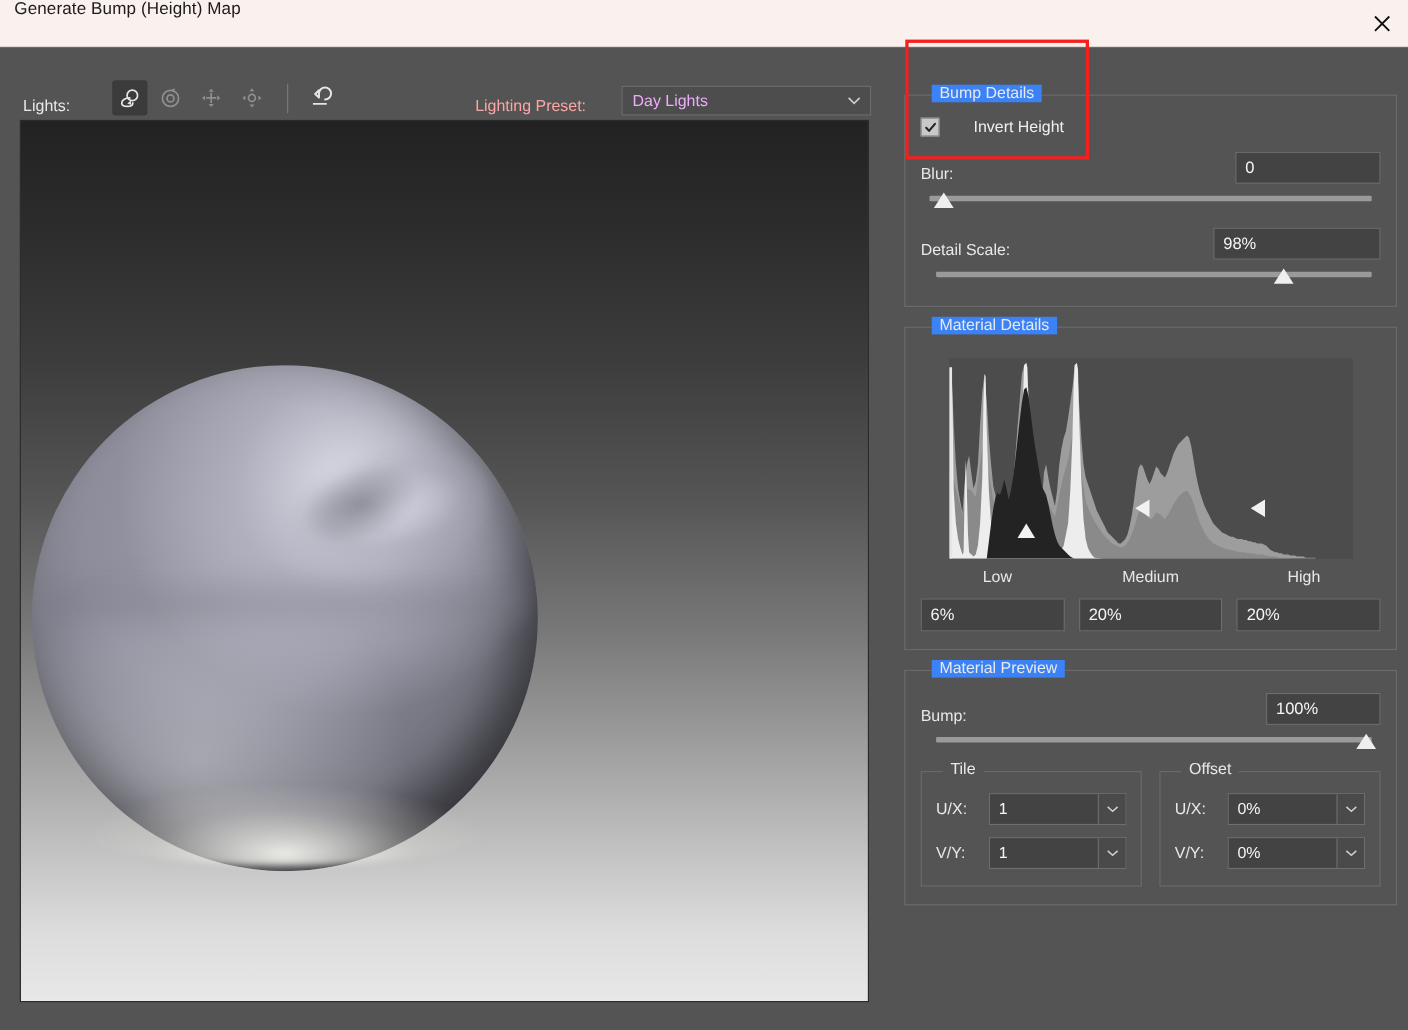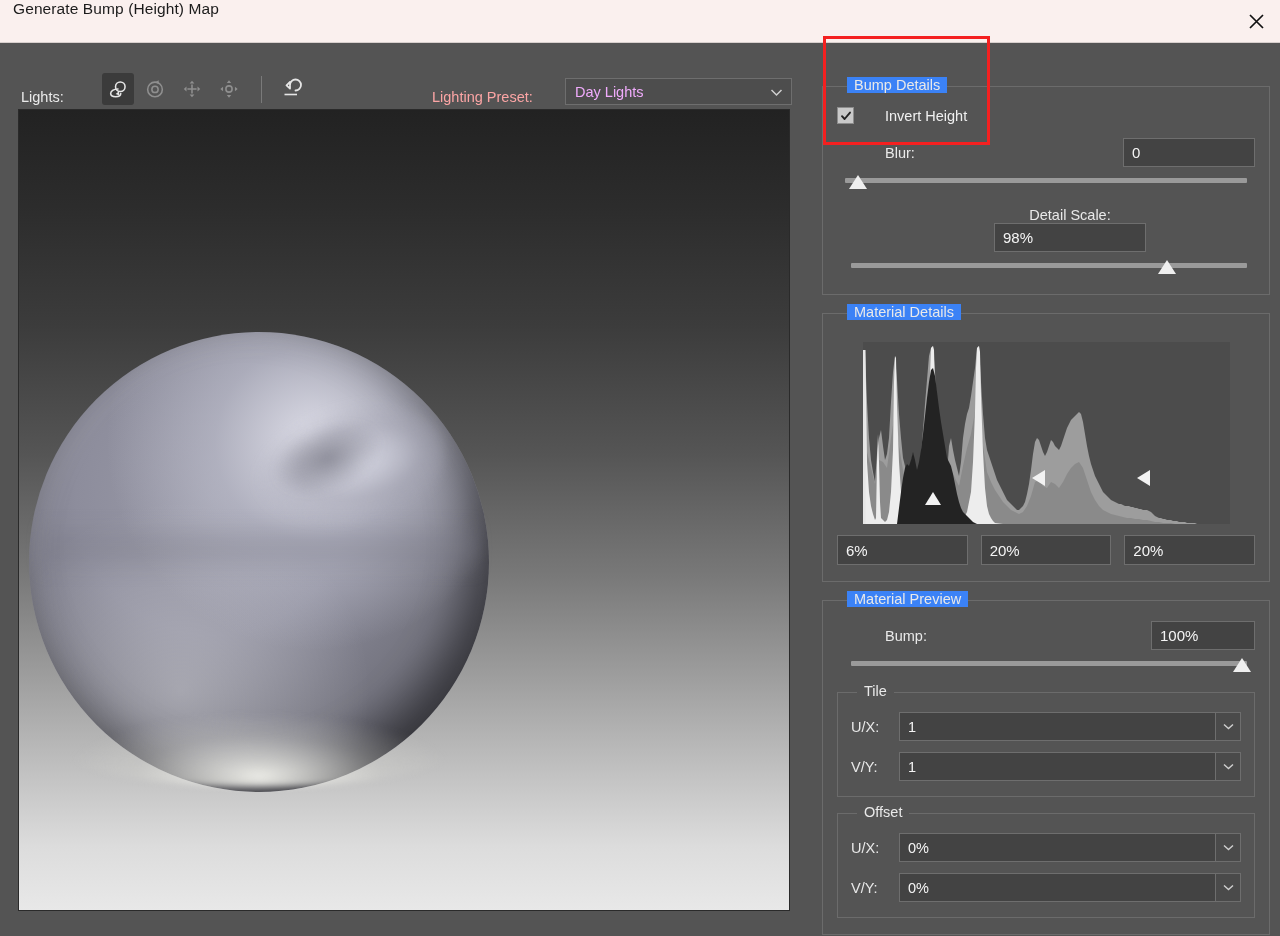--- a/index.html
+++ b/index.html
@@ -101,21 +101,21 @@
 
   .group {
     position: relative; border: 1px solid #6b6b6b; margin-bottom: 18px;
   }
   .group > .legend {
     position: absolute; top: -10px; left: 24px; padding: 0 7px;
     background: #3b82f6; font-size: 14.5px; color: #e9e9e9; white-space: nowrap;
   }
   .group-body { padding: 20px 14px 16px 14px; }
 
-  .row { display: flex; align-items: center; justify-content: space-between; margin-left: 48px; }
+  .row { display: flex; align-items: flex-end; justify-content: space-between; }
   .fld-label { font-size: 14.5px; color: #e9e9e9; }
   .textbox {
     background: #434343; border: 1px solid #6e6e6e; height: 29px;
     display: flex; align-items: center; padding-left: 8px;
     font-size: 15px; color: #f5f5f5; cursor: text;
   }
 
   .slider { position: relative; height: 18px; margin-top: 8px; }
   .slider .track {
     position: absolute; left: 8px; right: 8px; top: 3px; height: 5px;
@@ -154,21 +154,21 @@
   .hist-marker.left {
     border-top: 8px solid transparent; border-bottom: 8px solid transparent;
     border-right: 13px solid #f2f2f2;
   }
   #hist-labels { display: flex; margin-top: 9px; }
   #hist-labels > div { flex: 1; text-align: center; font-size: 14.5px; color: #e9e9e9; }
   #hist-fields { display: flex; gap: 13px; margin-top: 11px; }
   #hist-fields .textbox { flex: 1; height: 30px; }
 
   
-  #mat-group .sub-groups { display: flex; gap: 16px; margin-top: 16px; flex-direction: column; }
+  #mat-group .sub-groups { display: flex; gap: 16px; margin-top: 16px; }
   .sub-group {
     position: relative; flex: 1; border: 1px solid #6b6b6b; padding: 19px 13px 15px 13px;
   }
   .sub-group > .legend {
     position: absolute; top: -10px; left: 19px; padding: 0 7px;
     background: #545454; font-size: 14.5px; color: #e9e9e9;
   }
   .spin-row { display: flex; align-items: center; margin-bottom: 11px; }
   .spin-row:last-child { margin-bottom: 0; }
   .spin-label { font-size: 14.5px; color: #e9e9e9; width: 48px; }
@@ -283,21 +283,21 @@
 
         <div class="row" style="margin-top:14px;">
           <div class="fld-label">Blur:</div>
           <div class="textbox" style="width:132px;">0</div>
         </div>
         <div class="slider">
           <div class="track"></div>
           <div class="thumb" style="left:12px;"></div>
         </div>
 
-        <div class="row" style="margin-top:14px;flex-direction:column;">
+        <div class="row" style="margin-top:14px;">
           <div class="fld-label">Detail Scale:</div>
           <div class="textbox" style="width:152px;">98%</div>
         </div>
         <div class="slider">
           <div class="track" style="left:14px;"></div>
           <div class="thumb" style="left:321px;"></div>
         </div>
 
       </div>
     </div>
@@ -317,20 +317,25 @@
 
             <path fill="#232323" d="M34,182 L36,166 L38,150 L40,136 L42,126 L44,122 L46,124 L48,118 L50,110 L52,118 L54,128 L56,120 L58,108 L60,92 L62,74 L64,56 L66,40 L68,28 L70,26 L72,34 L74,50 L76,66 L78,80 L80,92 L82,104 L84,116 L86,120 L88,124 L90,132 L92,142 L94,152 L96,160 L98,166 L100,170 L102,172 L104,174 L106,176 L108,178 L110,180 L112,181 L114,182 Z"></path>
 
             <rect x="0" y="8" width="2.5" height="174" fill="#e6e6e6"></rect>
           </svg>
           <div class="hist-marker up" style="left:62px;  top:150px;"></div>
           <div class="hist-marker left" style="left:169px; top:128px;"></div>
           <div class="hist-marker left" style="left:274px; top:128px;"></div>
         </div>
 
+        <div id="hist-labels">
+          <div>Low</div>
+          <div>Medium</div>
+          <div>High</div>
+        </div>
 
         <div id="hist-fields">
           <div class="textbox">6%</div>
           <div class="textbox">20%</div>
           <div class="textbox">20%</div>
         </div>
 
       </div>
     </div>
 

